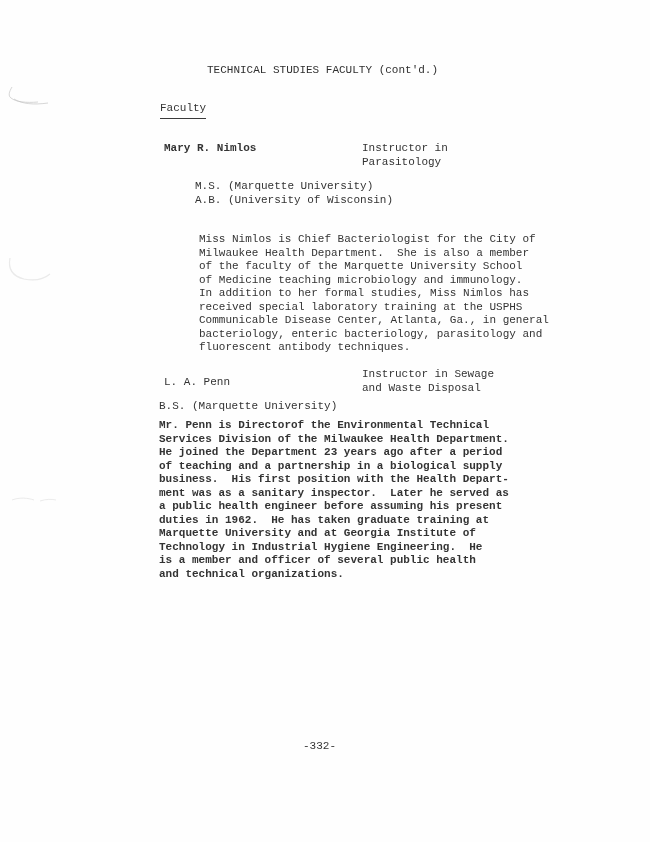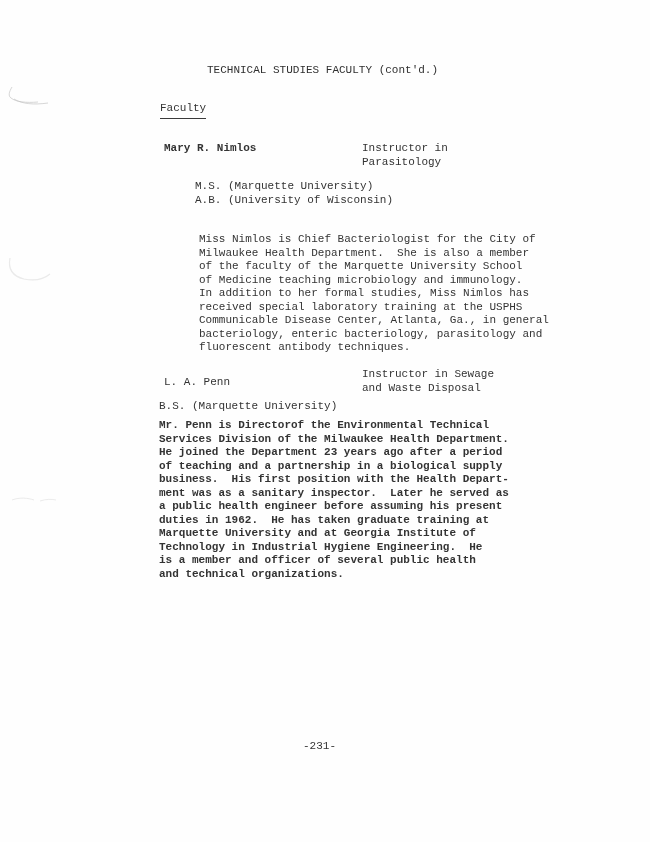--- a/index.html
+++ b/index.html
@@ -88,15 +88,15 @@
 business.  His first position with the Health Depart-
 ment was as a sanitary inspector.  Later he served as
 a public health engineer before assuming his present
 duties in 1962.  He has taken graduate training at
 Marquette University and at Georgia Institute of
 Technology in Industrial Hygiene Engineering.  He
 is a member and officer of several public health
 and technical organizations.</div>
   </div>
 
-  <div class="tw page-number">-231-</div>
+  <div class="tw page-number">-332-</div>
 
 </div>
 
 </body></html>

